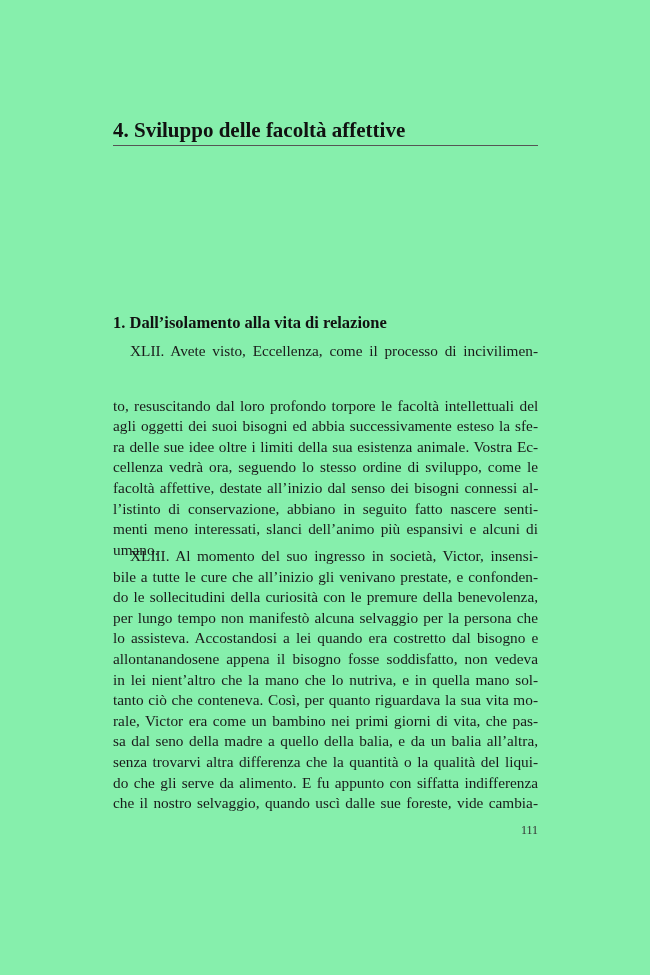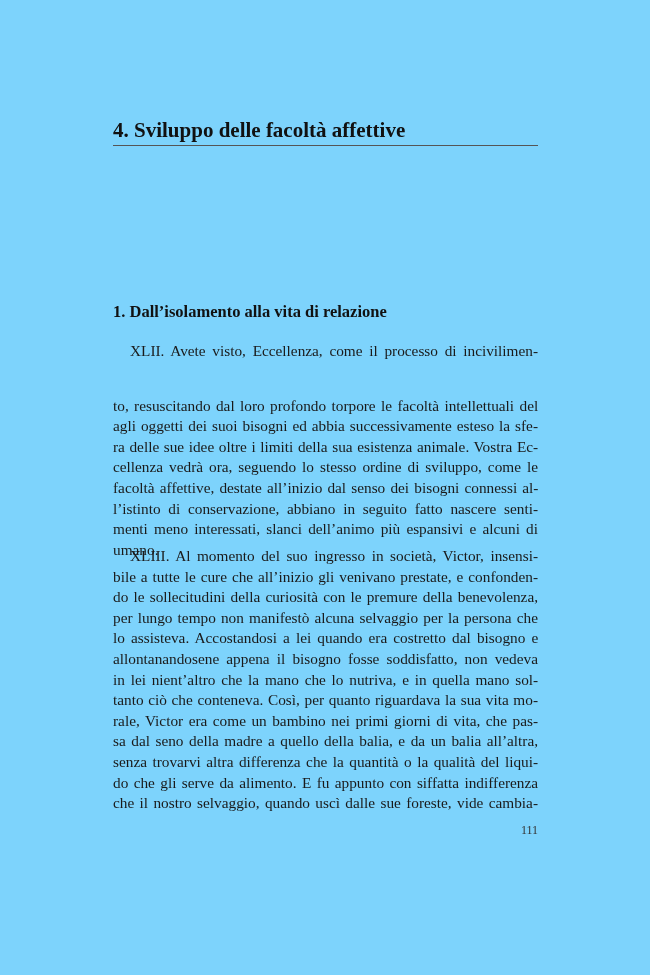--- a/index.html
+++ b/index.html
@@ -1,32 +1,32 @@
 <!DOCTYPE html>
 <html><head>
 <meta charset="utf-8">
 <style>
   html, body { margin: 0; padding: 0; background: #ffffff; }
   body { width: 650px; height: 975px; position: relative; overflow: hidden; }
   .page {
     position: absolute; left: 0; top: 0; width: 650px; height: 975px;
-    background: #7dd3fc; color: #1a1a1a;
+    background: #86efac; color: #1a1a1a;
     font-family: "Liberation Serif", "DejaVu Serif", serif;
   }
   .chapter-title {
     position: absolute; left: 113px; top: 117px; width: 425px;
     font-size: 21px; font-weight: bold; letter-spacing: 0px;
     margin: 0; line-height: 26px; color: #111;
   }
   .chapter-rule {
     position: absolute; left: 113px; top: 145px; width: 425px; height: 0;
     border-top: 1.5px solid #555;
   }
   .section-title {
-    position: absolute; left: 113px; top: 301px; width: 425px;
+    position: absolute; left: 113px; top: 312px; width: 425px;
     font-size: 16.5px; font-weight: bold; margin: 0; line-height: 22px; color: #111;
   }
   .body-text {
     position: absolute; left: 113px; width: 425px;
     font-size: 15.3px; line-height: 20.6px; margin: 0;
     text-align: justify; hyphens: manual; color: #1a1a1a;
   }
   .body-text .line { display: block; text-align: justify; text-align-last: justify; white-space: nowrap; }
   .body-text .line.first { text-indent: 17px; }
   .body-text .line.last { text-align-last: left; }

